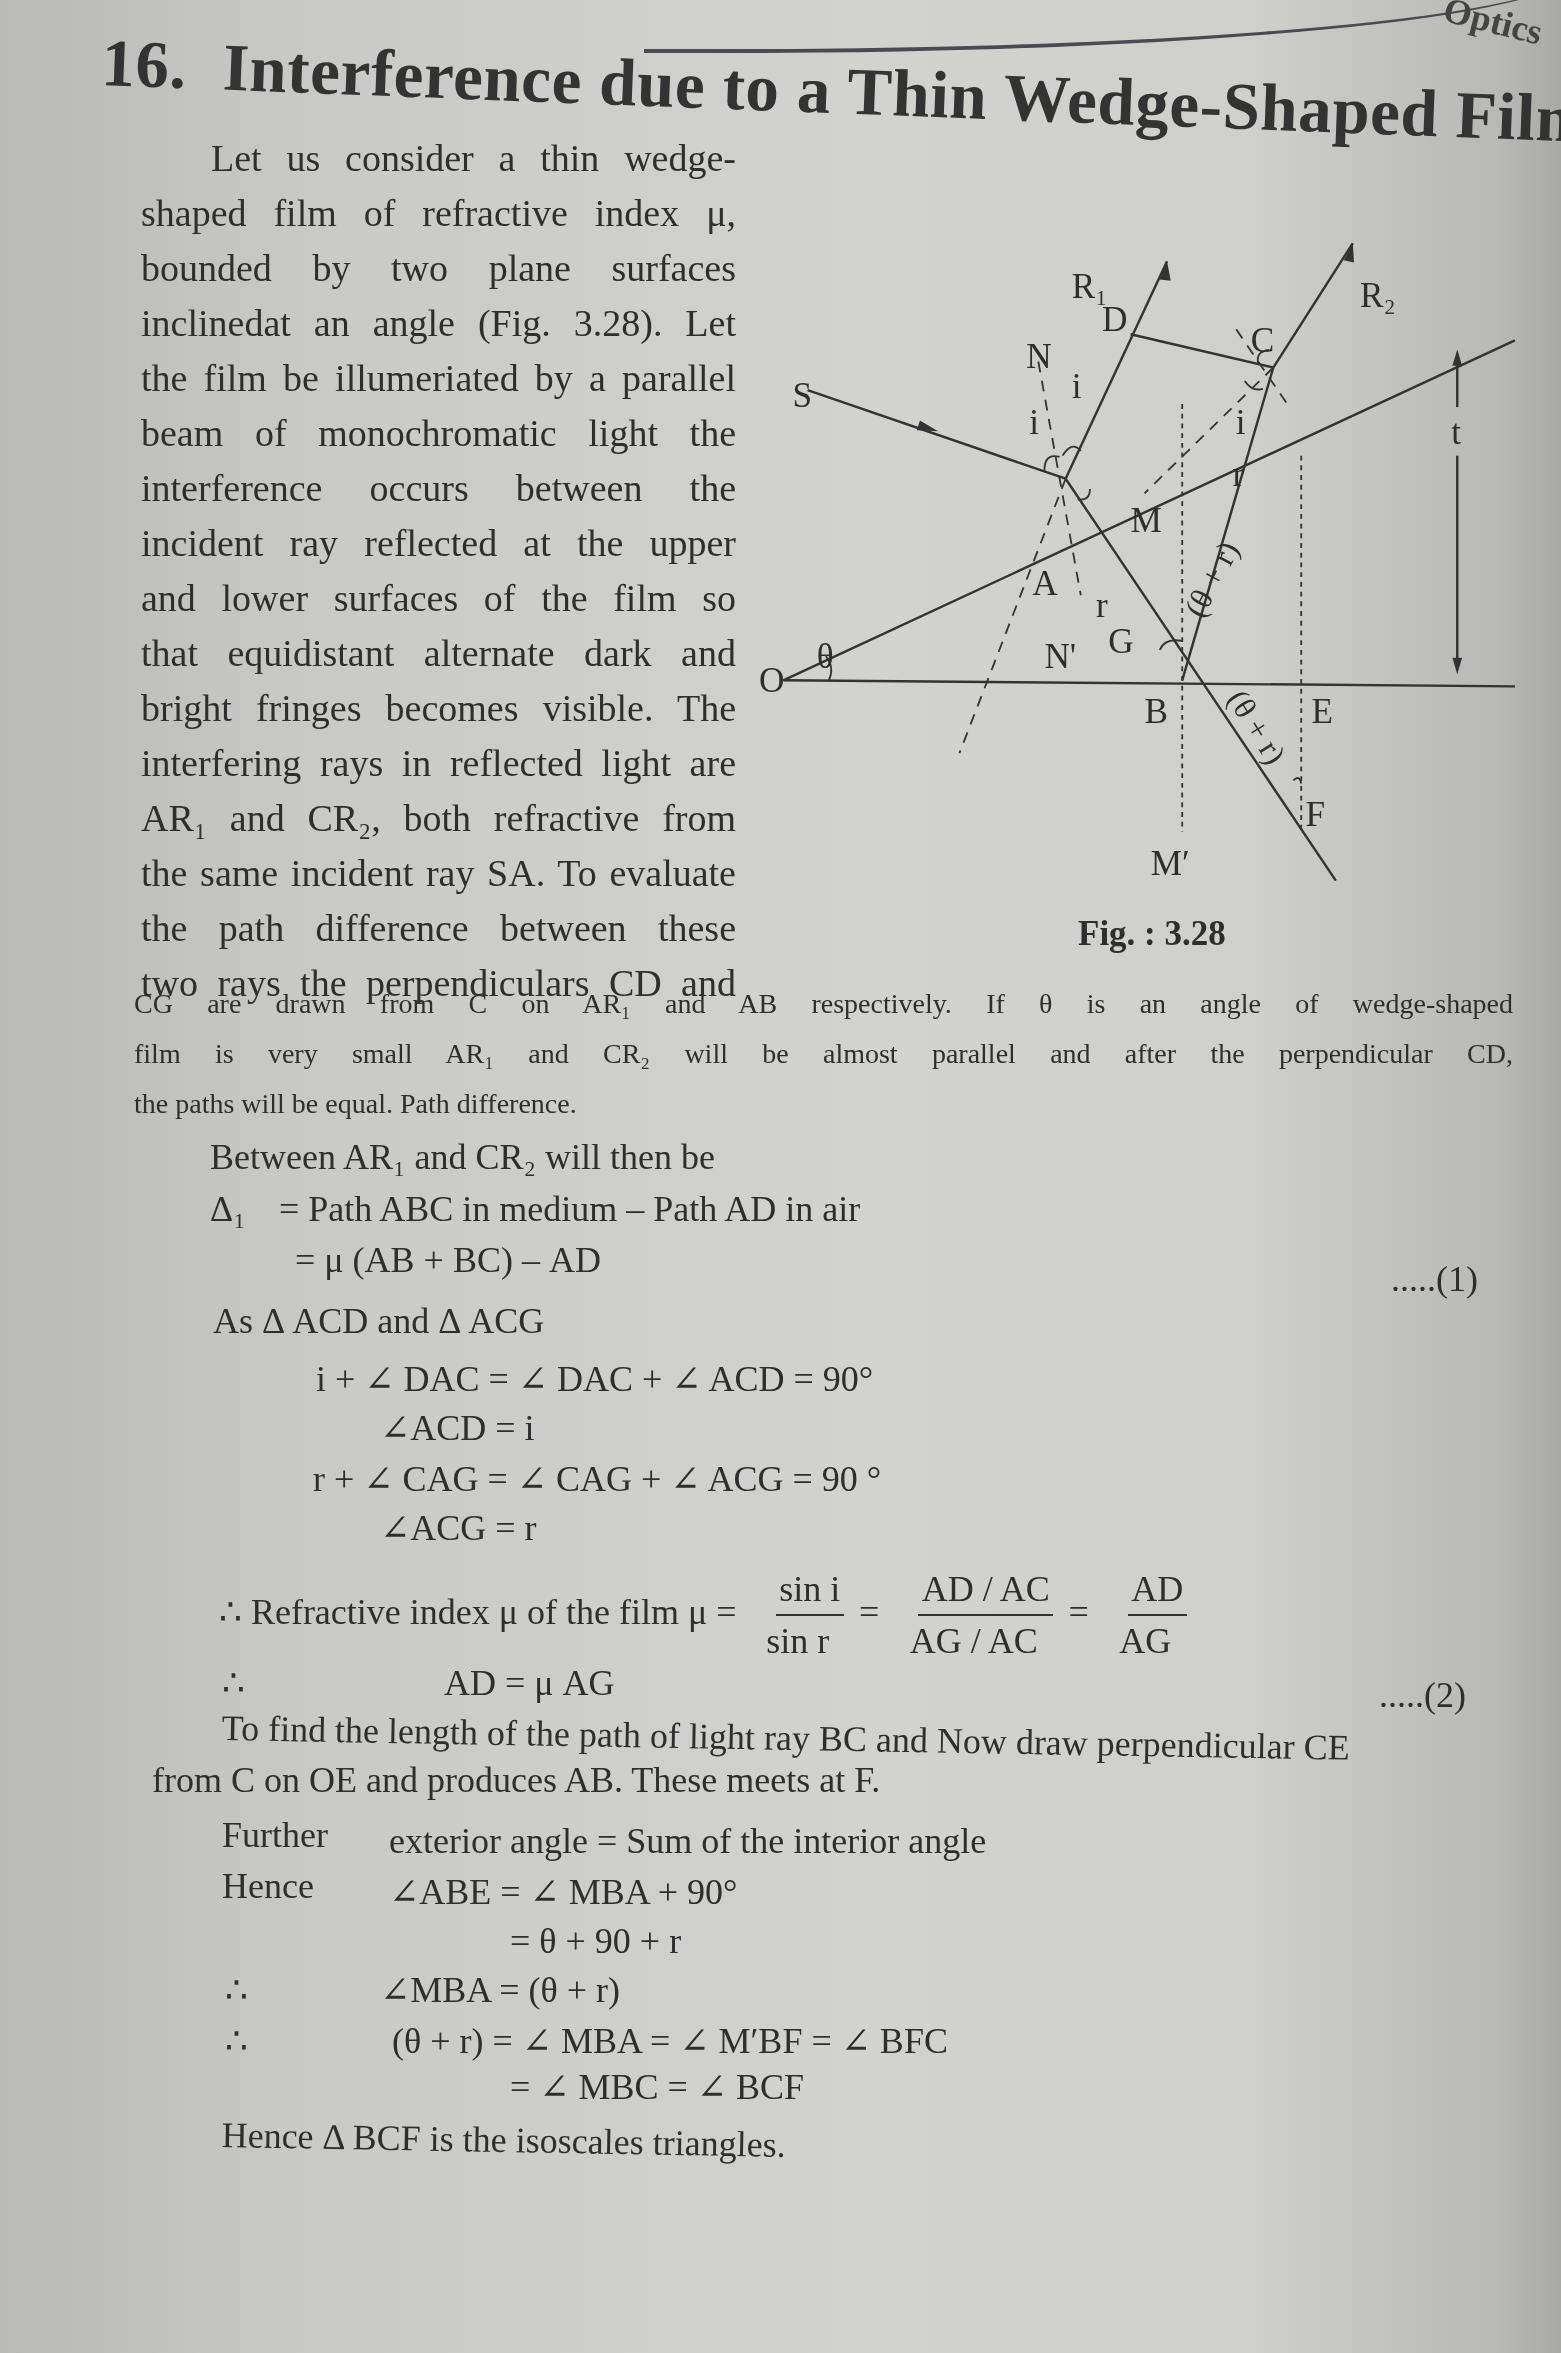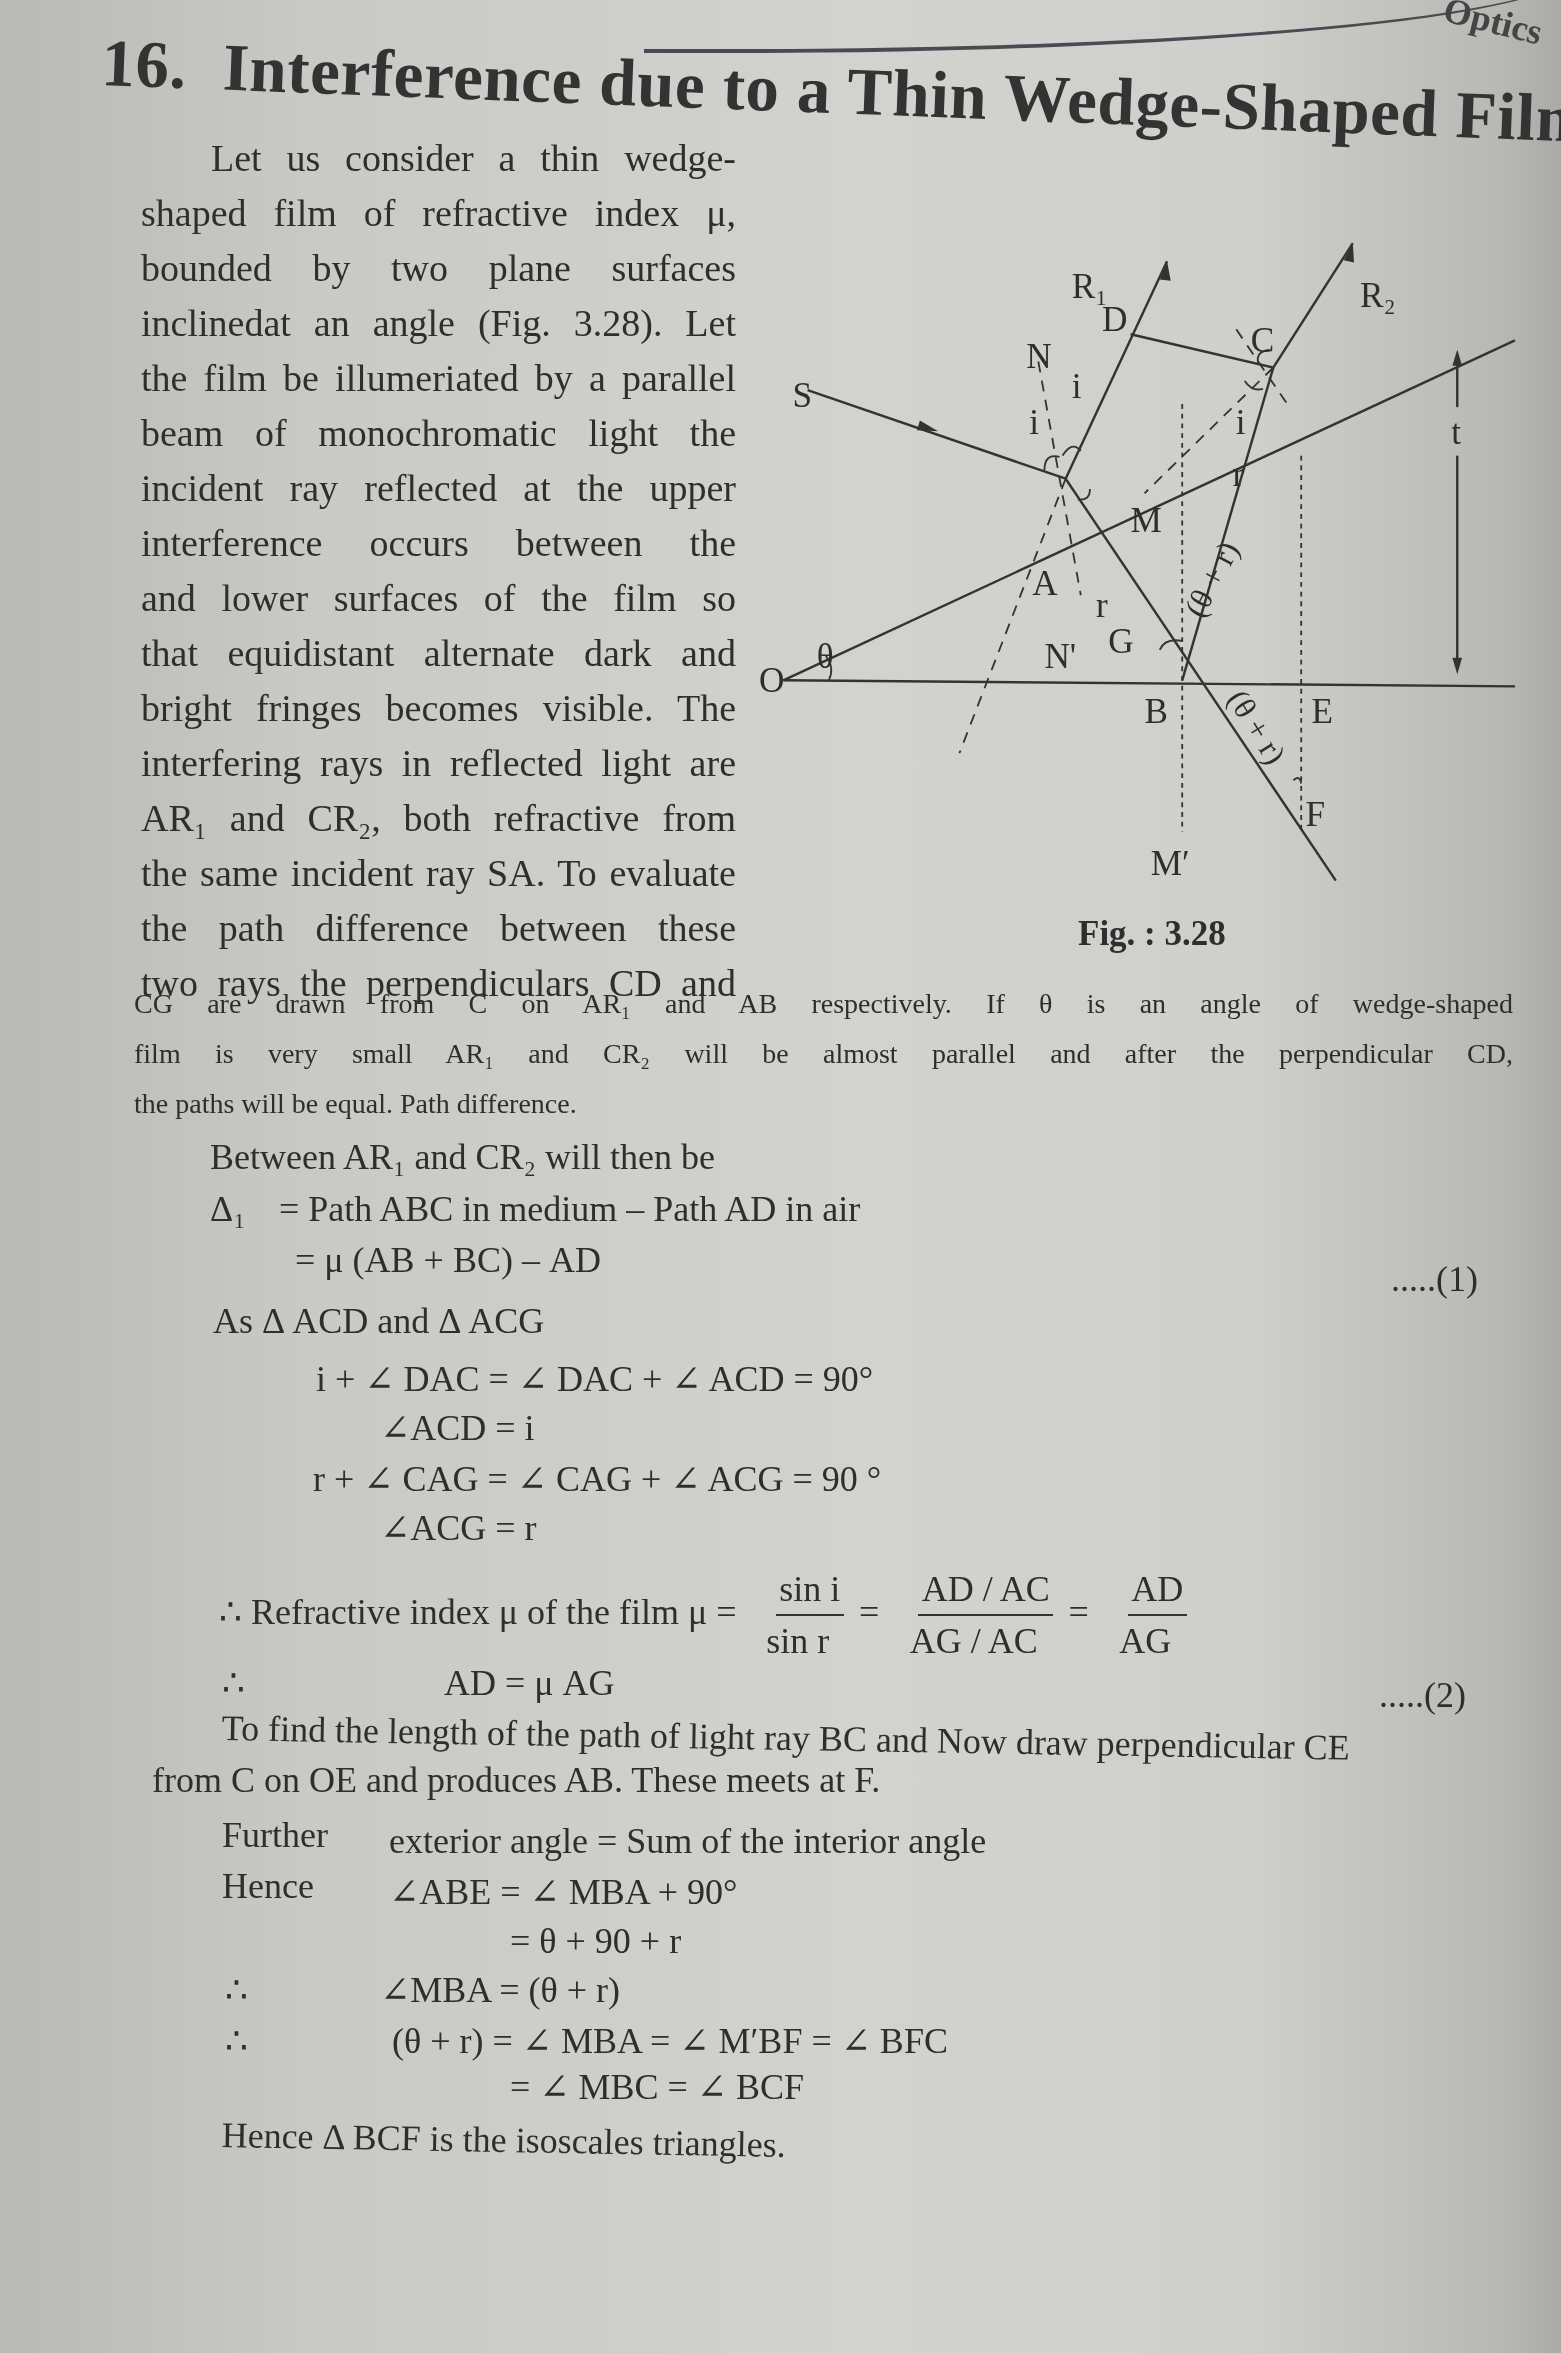--- a/index.html
+++ b/index.html
@@ -33,22 +33,22 @@
   <span class="num">16.</span><span>Interference due to a Thin Wedge-Shaped Film</span>
 </div>
 
 <div class="col">
   <span class="line indent">Let us consider a thin wedge-</span>
   <span class="line">shaped film of refractive index μ,</span>
   <span class="line">bounded by two plane surfaces</span>
   <span class="line">inclinedat an angle (Fig. 3.28). Let</span>
   <span class="line">the film be illumeriated by a parallel</span>
   <span class="line">beam of monochromatic light the</span>
+  <span class="line">interference occurs between the</span>
   <span class="line">incident ray reflected at the upper</span>
-  <span class="line">interference occurs between the</span>
   <span class="line">and lower surfaces of the film so</span>
   <span class="line">that equidistant alternate dark and</span>
   <span class="line">bright fringes becomes visible. The</span>
   <span class="line">interfering rays in reflected light are</span>
   <span class="line">AR₁ and CR₂, both refractive from</span>
   <span class="line">the same incident ray SA. To evaluate</span>
   <span class="line">the path difference between these</span>
   <span class="line">two rays the perpendiculars CD and</span>
 </div>
 

